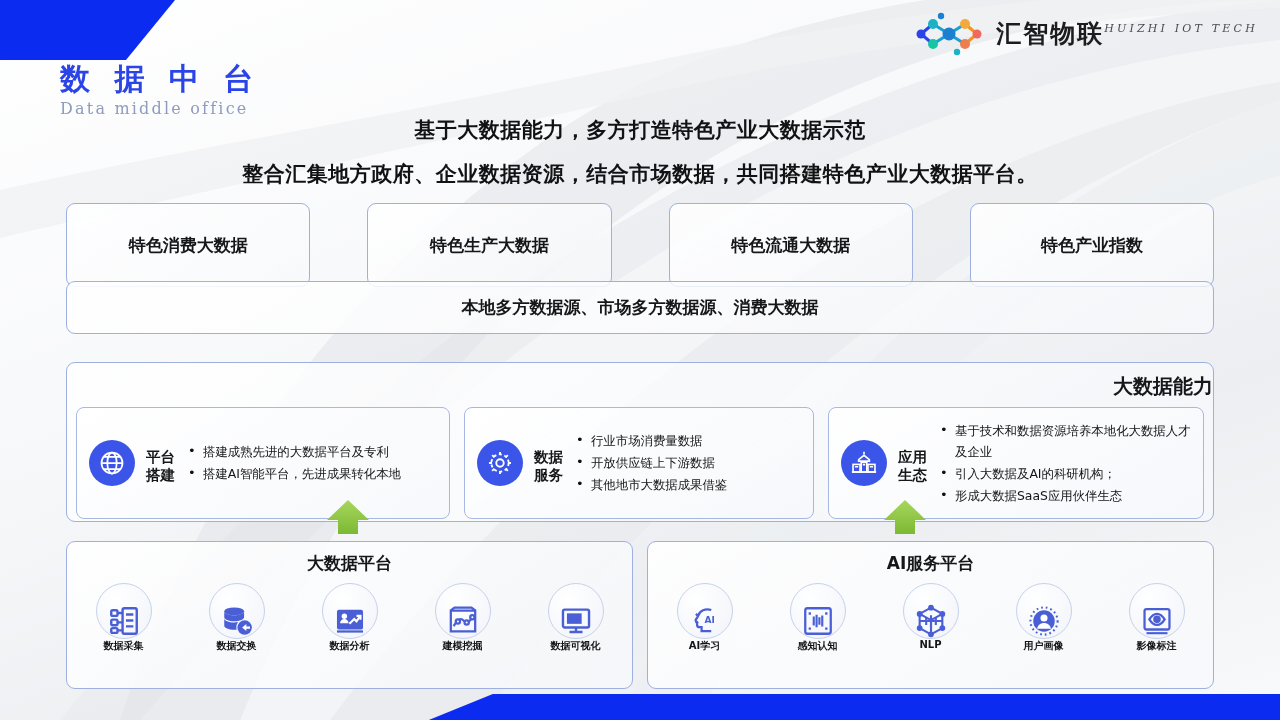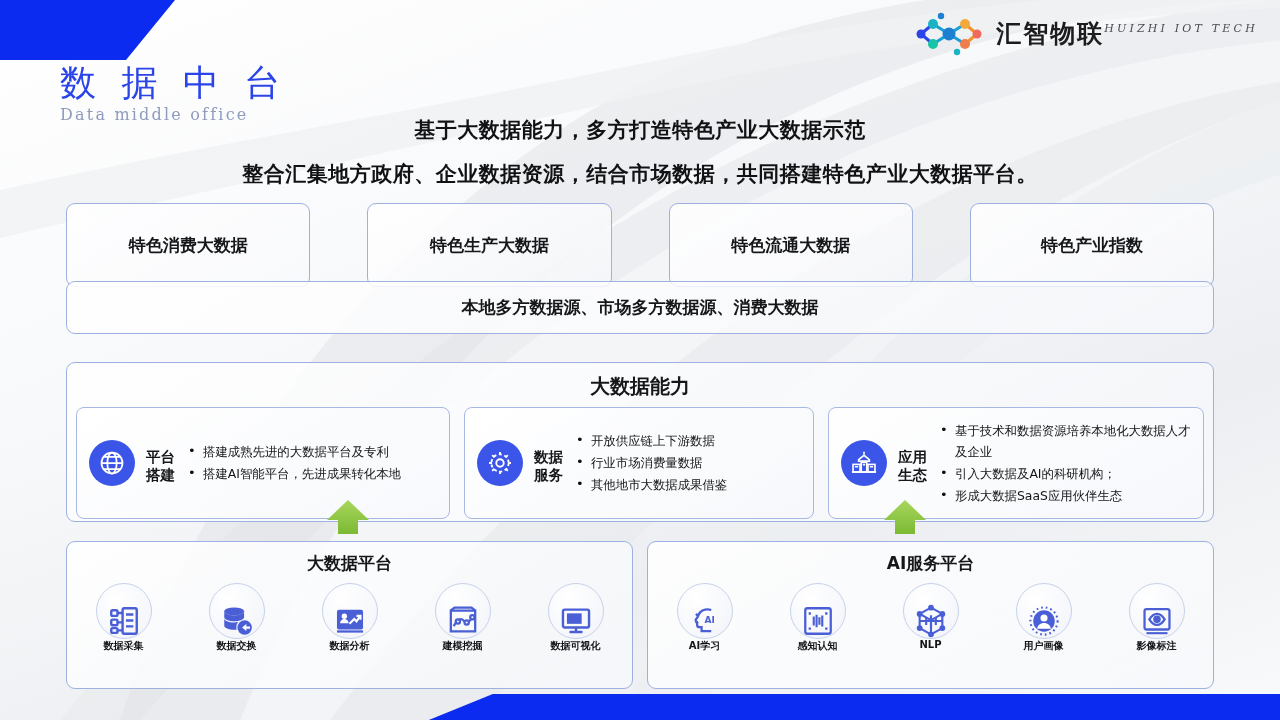--- a/index.html
+++ b/index.html
@@ -27,21 +27,21 @@
   .corner-bl {
     position: absolute; bottom: 0; left: 0;
     width: 100%; height: 26px;
     background: var(--brand);
     clip-path: polygon(38.5% 0, 100% 0, 100% 100%, 33.5% 100%);
   }
 
   
   .title-block { position: absolute; left: 60px; top: 62px; }
   .title-cn {
-    font-size: 36px; font-weight: 400; color: var(--brand2);
+    font-size: 30px; font-weight: 700; color: var(--brand2);
     letter-spacing: 7px; line-height: 1.15;
     font-family: "DejaVu Sans", "Liberation Sans", sans-serif;
   }
   .title-en {
     font-size: 16px; color: #8e9bbd; letter-spacing: 2.2px;
     margin-top: 2px; font-family: "DejaVu Serif", "Liberation Serif", serif;
   }
 
   
   .logo { position: absolute; right: 22px; top: 12px; display: flex; align-items: center; gap: 9px; }
@@ -73,21 +73,21 @@
 
   
   .sources { position: absolute; left: 66px; top: 281px; width: 1148px; height: 53px;
              font-size: 17px; font-weight: 700; color: #16171a;
              font-family: "DejaVu Sans", "Liberation Sans", sans-serif; }
 
   
   .cap { position: absolute; left: 66px; top: 362px; width: 1148px; height: 160px;
          border: 1px solid #9db0e0; border-radius: 9px;
          background: linear-gradient(150deg, rgba(255,255,255,.88), rgba(247,249,252,.68)); }
-  .cap-title { text-align: center; font-size: 20px; font-weight: 700; color: #16171a;
+  .cap-title { text-align: right; font-size: 20px; font-weight: 700; color: #16171a;
                margin-top: 10px; font-family: "DejaVu Sans", "Liberation Sans", sans-serif; }
   .cap-cards { display: flex; gap: 14px; padding: 7px 9px 0 9px; }
   .cap-card {
     border: 1px solid #a7b8e4; border-radius: 8px;
     background: linear-gradient(150deg, rgba(255,255,255,.94), rgba(246,248,252,.74));
     display: flex; align-items: center; height: 112px; padding: 0 8px;
   }
   .cap-card.c1 { width: 376px; }
   .cap-card.c2 { width: 352px; padding-left: 8px; }
   .cap-card.c3 { width: 378px; }
@@ -238,22 +238,22 @@
             <circle cx="12" cy="12" r="3.2"></circle>
             <path d="M12 2.6v2.6M12 18.8v2.6M2.6 12h2.6M18.8 12h2.6M5.3 5.3l1.9 1.9M16.8 16.8l1.9 1.9M18.7 5.3l-1.9 1.9M7.2 16.8l-1.9 1.9"></path>
             <circle cx="12" cy="12" r="7.4" stroke-dasharray="2.6 2.2"></circle>
           </svg>
         </div>
         <div class="cap-label">
           <div>数据</div>
           <div>服务</div>
         </div>
         <ul class="cap-list">
+          <li>行业市场消费量数据</li>
           <li>开放供应链上下游数据</li>
-          <li>行业市场消费量数据</li>
           <li>其他地市大数据成果借鉴</li>
         </ul>
       </div>
 
       <div class="cap-card c3">
         <div class="cap-icon">
           <svg viewBox="0 0 24 24" fill="none" stroke="#ffffff" stroke-width="1.4">
             <path d="M12 2.4v2.4"></path>
             <path d="M7.4 9.2 12 5.4l4.6 3.8v1.2H7.4z"></path>
             <rect x="9.6" y="11.4" width="4.8" height="8.2"></rect>

